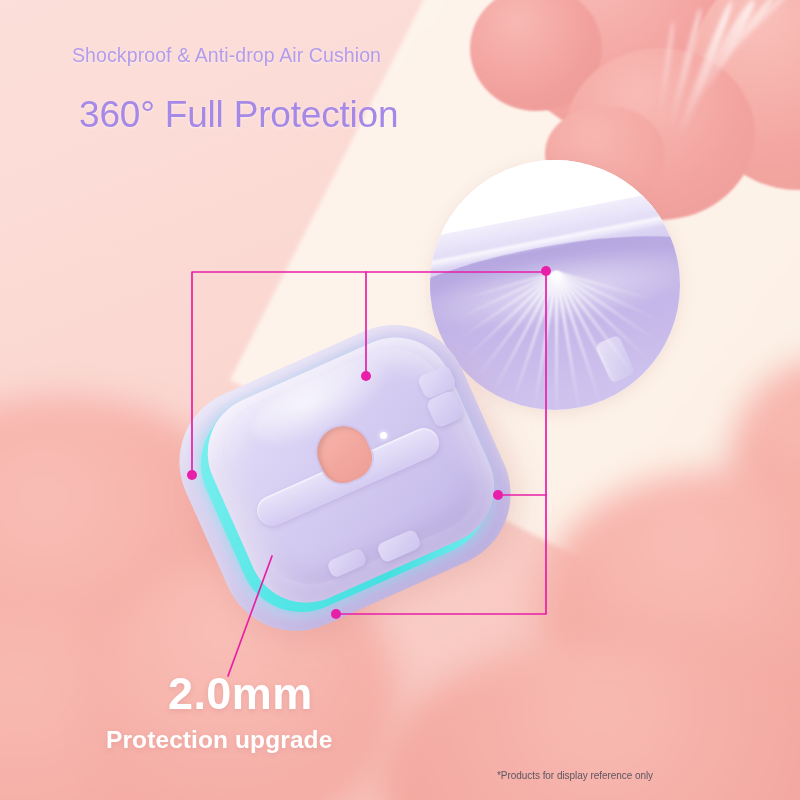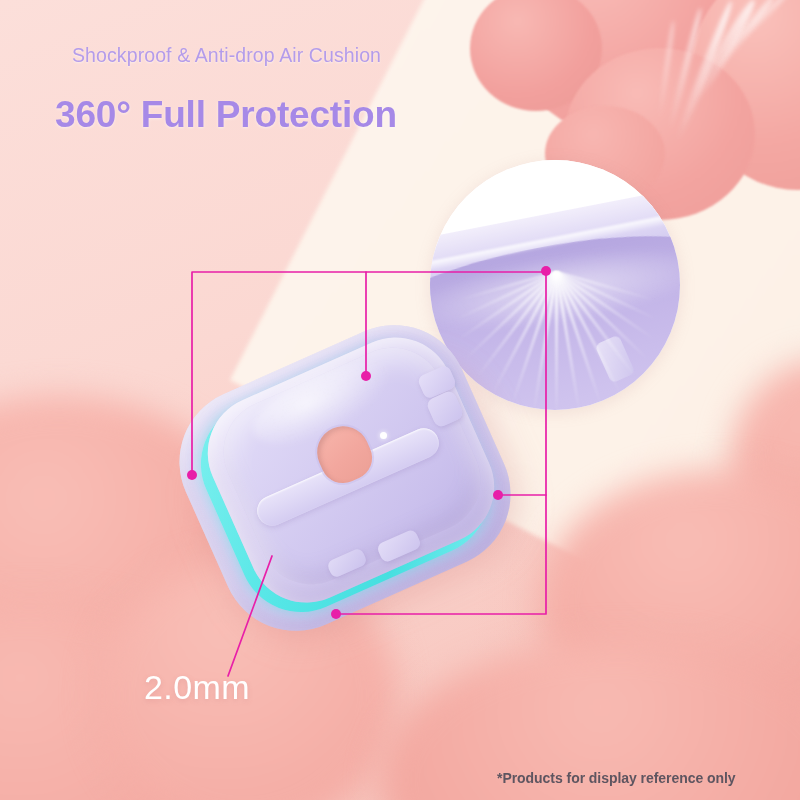--- a/index.html
+++ b/index.html
@@ -79,45 +79,45 @@
 
   
   .subtitle {
     position:absolute; left:72px; top:44px;
     font-size:19.5px; font-weight:normal; letter-spacing:.1px;
     color:#b49cea;
     text-shadow:0 1px 2px rgba(255,255,255,.55);
     white-space:nowrap;
   }
   .headline {
-    position:absolute; left:55px; top:92px;
-    font-size:37px; font-weight:bold; line-height:1.22;
+    position:absolute; left:79px; top:92px;
+    font-size:37px; font-weight:normal; line-height:1.22;
     color:#a689e7;
     letter-spacing:-.2px;
     text-shadow:0 1px 3px rgba(255,255,255,.5);
   }
   .headline .ln { display:block; white-space:nowrap; }
 
   .mm-label {
-    position:absolute; left:144px; top:668px;
-    font-size:34px; font-weight:normal; color:#ffffff;
+    position:absolute; left:168px; top:668px;
+    font-size:45px; font-weight:bold; color:#ffffff;
     letter-spacing:.4px;
     text-shadow:0 2px 5px rgba(214,140,140,.42);
     white-space:nowrap;
   }
   .mm-sub {
     position:absolute; left:106px; top:726px;
     font-size:24.5px; font-weight:bold; color:#ffffff;
     letter-spacing:.1px;
     text-shadow:0 2px 5px rgba(214,140,140,.40);
     white-space:nowrap;
   }
   .disclaimer {
     position:absolute; left:497px; top:770px;
-    font-size:14px; font-weight:bold; color:#5e5560;
+    font-size:10px; font-weight:normal; color:#5e5560;
     letter-spacing:-.05px;
     white-space:nowrap;
   }
 
   
   .magnifier {
     position:absolute; left:430px; top:160px;
     width:250px; height:250px;
     border-radius:50%;
     overflow:hidden;
@@ -343,15 +343,16 @@
       <path d="M 498 495 L 546 495" fill="none" stroke="#e81fa8" stroke-width="1.7" stroke-linecap="round" stroke-linejoin="round"></path>
       <path d="M 272 556 L 228 676" fill="none" stroke="#e81fa8" stroke-width="1.7" stroke-linecap="round" stroke-linejoin="round"></path>
       <circle cx="546" cy="271" r="5" fill="#e81fa8"></circle>
       <circle cx="366" cy="376" r="5" fill="#e81fa8"></circle>
       <circle cx="192" cy="475" r="5" fill="#e81fa8"></circle>
       <circle cx="498" cy="495" r="5" fill="#e81fa8"></circle>
       <circle cx="336" cy="614" r="5" fill="#e81fa8"></circle>
     </svg>
 
   <div class="mm-label">2.0mm</div>
+  <div class="mm-sub">Protection upgrade</div>
   <div class="disclaimer">*Products for display reference only</div>
 
 </div>
 
 </body></html>

